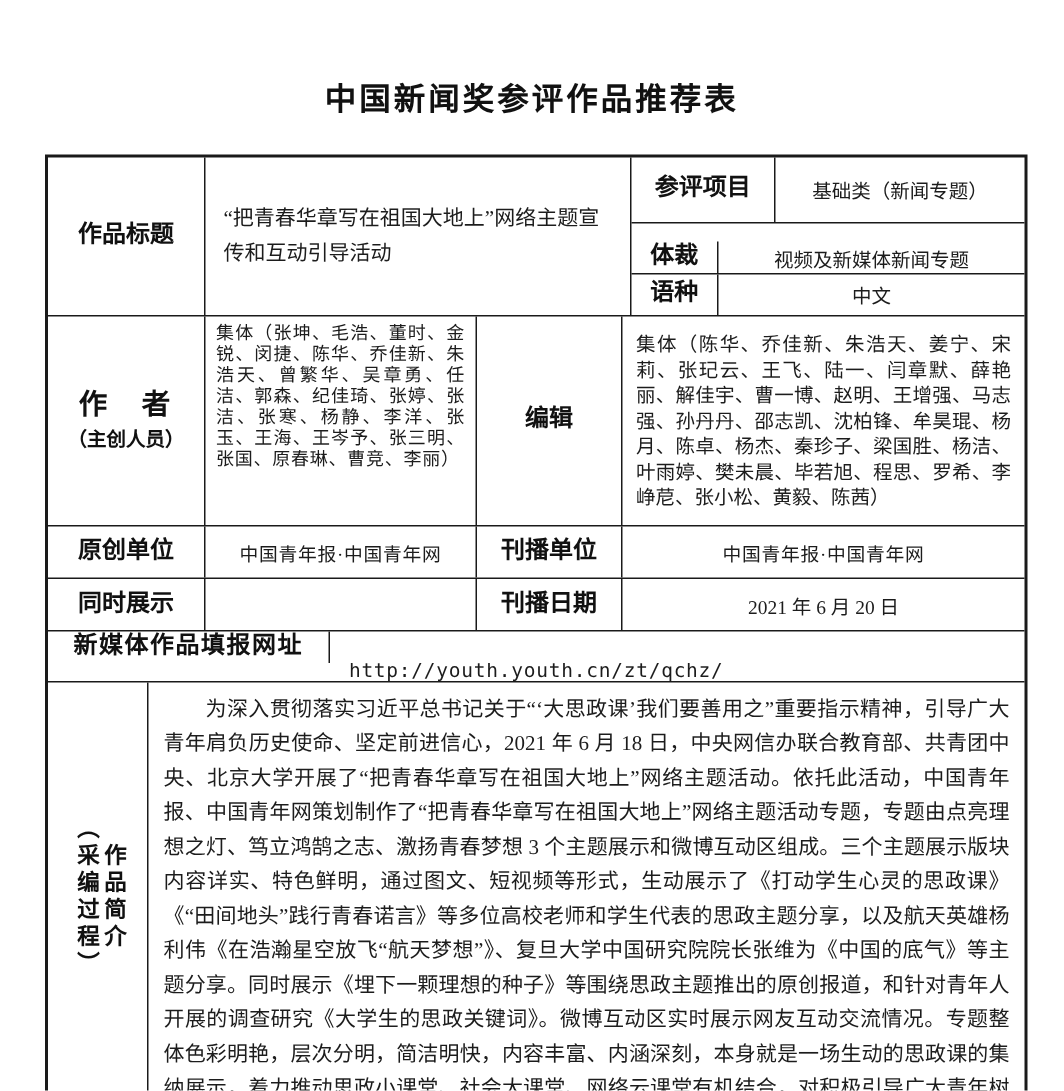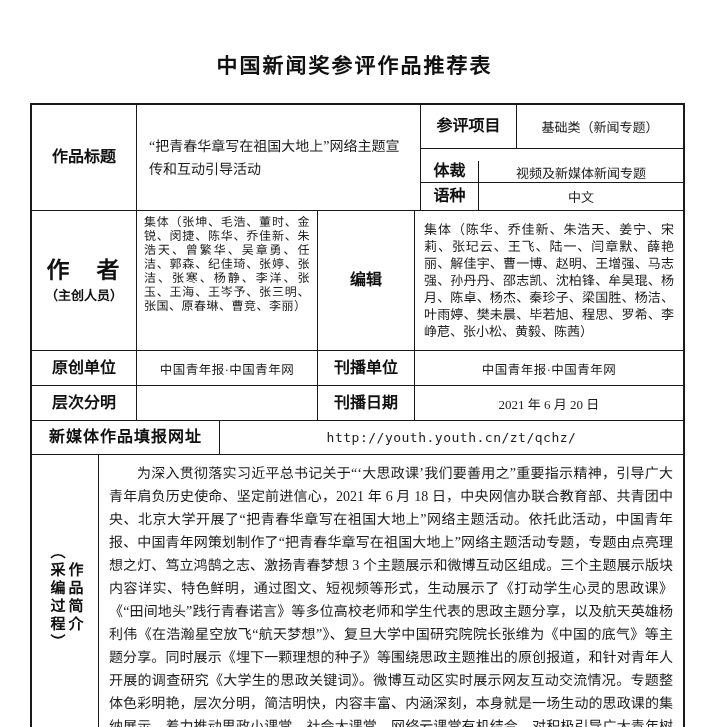--- a/index.html
+++ b/index.html
@@ -53,21 +53,21 @@
   .w96{width:96px;flex:none;}
   .w58{width:58px;flex:none;}
   .w188{width:188px;flex:none;}
   .w67{width:67px;flex:none;}
   .grow{flex:1 1 auto;}
   
   .rowA{height:106px;}
   .rowB{height:140px;}
   .rowC{height:35px;}
   .rowD{height:35px;}
-  .rowE{height:34px;}
+  .rowE{height:34px;flex-direction:column;}
   .rowF{height:286px;}
   .subgrid{flex:1 1 auto;display:flex;flex-direction:column;}
   .subrow{display:flex;border-bottom:1.5px solid #1a1a1a;box-sizing:border-box;}
   .subrow:last-child{border-bottom:none;}
   .subrow .cell{border-right:1.5px solid #1a1a1a;}
   .subrow .cell.last{border-right:none;}
   .h44{height:44px;}
   .h34{height:34px;align-items:flex-end;}
   .h26{flex:1 1 auto;}
   .title-value{
@@ -86,21 +86,21 @@
     letter-spacing:0.5px;
   }
   .editor-value{
     justify-content:flex-start;align-items:center;
     text-align:justify;
     font-size:13px;
     line-height:17px;
     padding:4px 9px;
   }
   .author-label .sub{font-size:13px;font-weight:bold;display:block;}
-  .author-label .main{font-size:23px;letter-spacing:2px;display:block;margin-bottom:2px;}
+  .author-label .main{font-size:19px;letter-spacing:2px;display:block;margin-bottom:2px;}
   .unit-value{font-size:12.5px;letter-spacing:0.5px;}
   .date-value{font-size:13px;}
   .url-value{
     font-family:"DejaVu Sans Mono","Liberation Mono",monospace;
     font-size:13px;
     letter-spacing:0.5px;
   }
   .url-label{font-size:16px;letter-spacing:1px;}
   .intro-label-cell{flex-direction:row;gap:1px;}
   .v-col{
@@ -161,21 +161,21 @@
     </div>
 
     <div class="row rowC">
       <div class="cell label w105">原创单位</div>
       <div class="cell value w181 unit-value">中国青年报·中国青年网</div>
       <div class="cell label w97">刊播单位</div>
       <div class="cell value grow last unit-value">中国青年报·中国青年网</div>
     </div>
 
     <div class="row rowD">
-      <div class="cell label w105">层次分明</div>
+      <div class="cell label w105">同时展示</div>
       <div class="cell value w181"></div>
       <div class="cell label w97">刊播日期</div>
       <div class="cell value grow last date-value">2021 年 6 月 20 日</div>
     </div>
 
     <div class="row rowE">
       <div class="cell label w188 url-label">新媒体作品填报网址</div>
       <div class="cell value grow last url-value">http://youth.youth.cn/zt/qchz/</div>
     </div>
 

